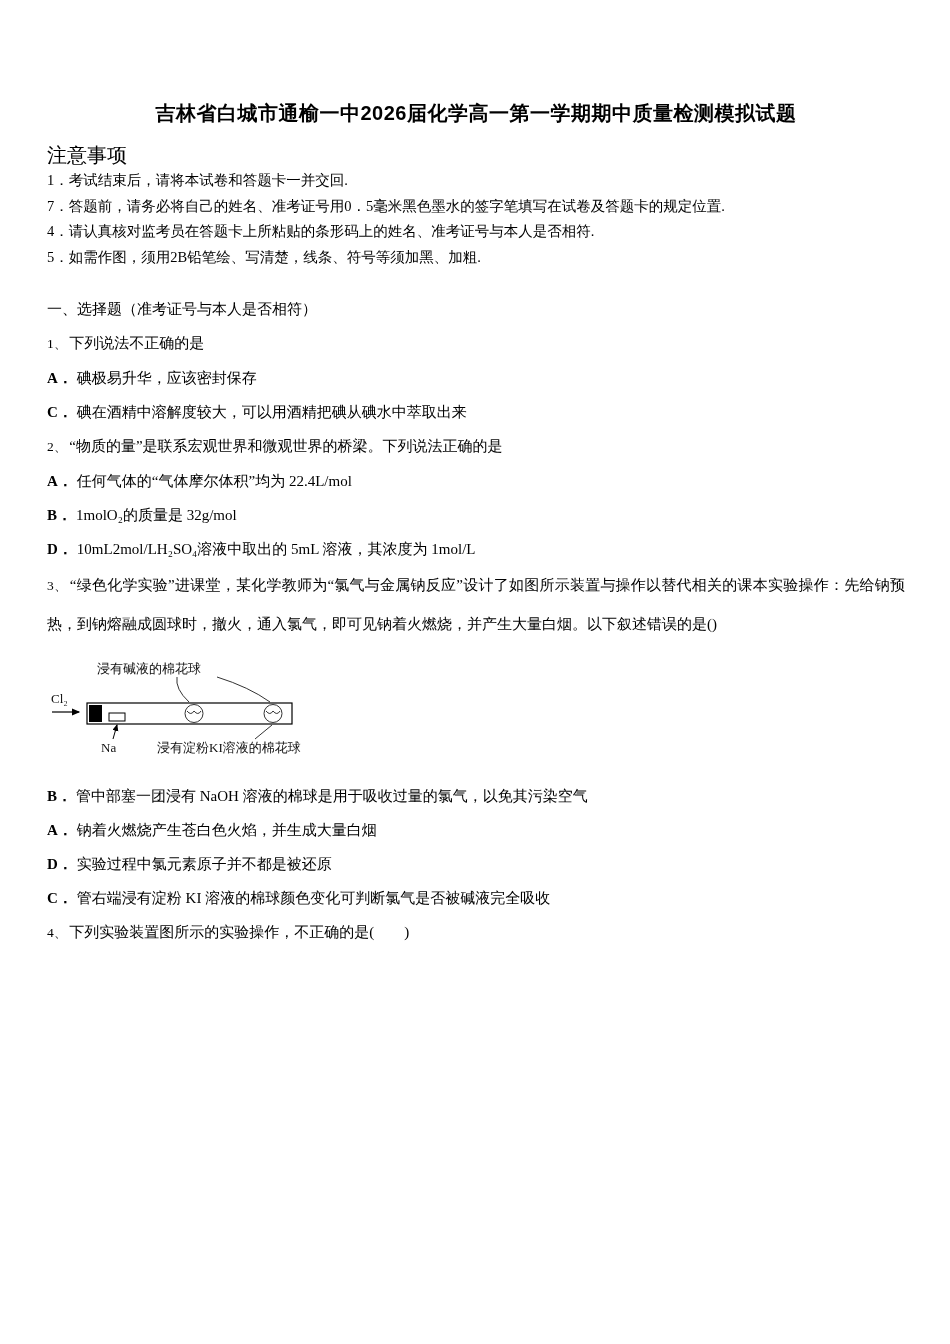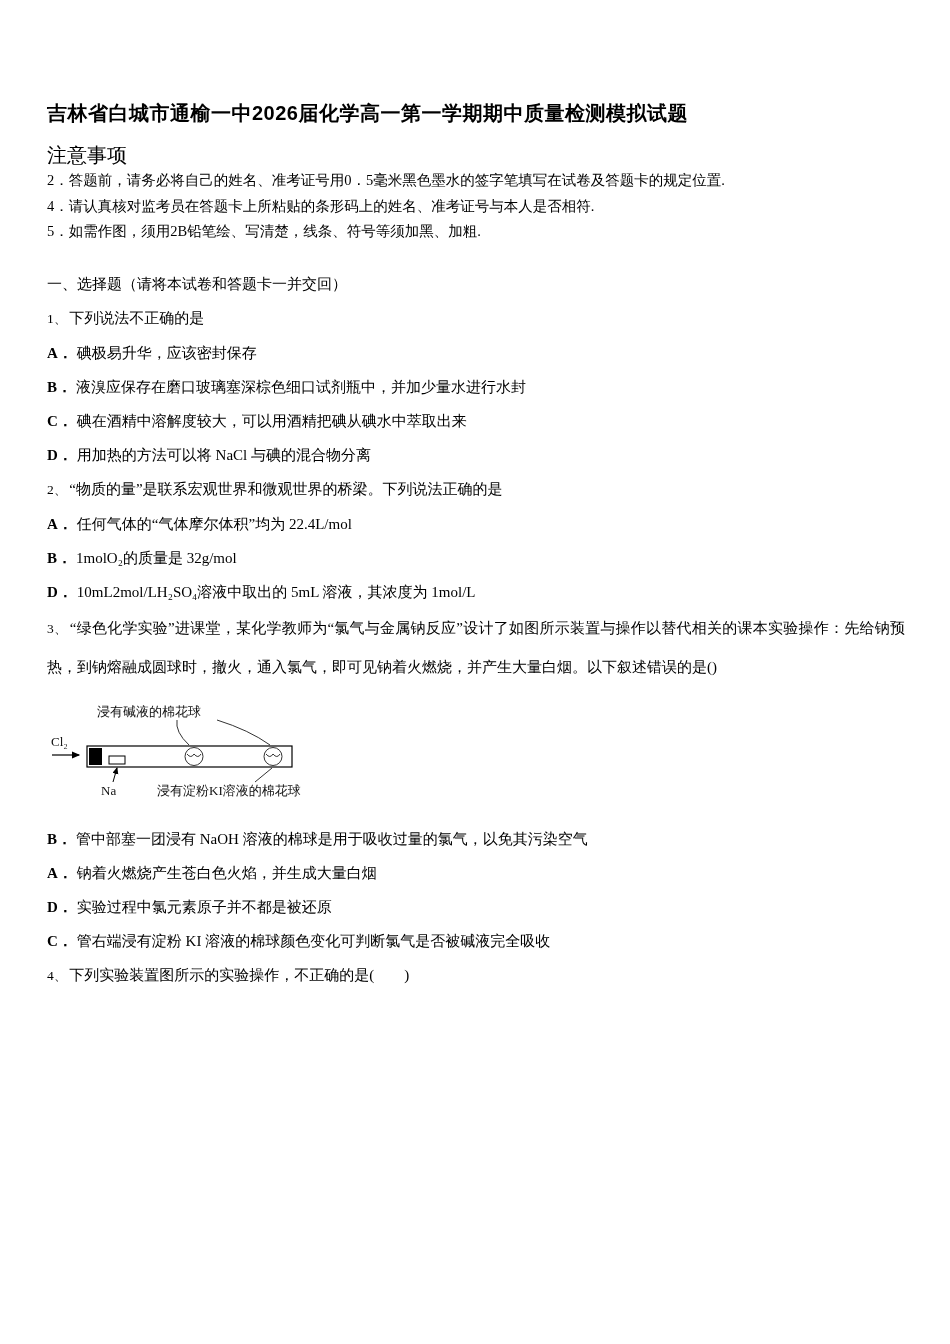--- a/index.html
+++ b/index.html
@@ -13,20 +13,21 @@
     height: 1344px;
     padding: 100px 45px 40px 47px;
     background: #fff;
     overflow: hidden;
     position: relative;
   }
   .title {
     font-family: "Liberation Sans", "DejaVu Sans", sans-serif;
     font-weight: 700;
     font-size: 20px;
+    text-align: center;
     margin: 0 0 16px 0;
     letter-spacing: 0.5px;
   }
   .notice-header {
     font-size: 20px;
     line-height: 25px;
   }
   .note {
     font-size: 14.5px;
     line-height: 25.5px;
@@ -65,33 +66,32 @@
 </style>
 </head>
 <body>
 
 <div class="page">
 
   <h1 class="title">吉林省白城市通榆一中2026届化学高一第一学期期中质量检测模拟试题</h1>
 
   <div class="notice">
     <div class="notice-header">注意事项</div>
-    <div class="note">2．答题前，请务必将自己的姓名、准考证号用0．5毫米黑色墨水的签字笔填写在试卷及答题卡的规定位置.</div>
+    <div class="note">1．考试结束后，请将本试卷和答题卡一并交回.</div>
+    <div class="note">7．答题前，请务必将自己的姓名、准考证号用0．5毫米黑色墨水的签字笔填写在试卷及答题卡的规定位置.</div>
     <div class="note">4．请认真核对监考员在答题卡上所粘贴的条形码上的姓名、准考证号与本人是否相符.</div>
     <div class="note">5．如需作图，须用2B铅笔绘、写清楚，线条、符号等须加黑、加粗.</div>
   </div>
 
-  <div class="section-header">一、选择题（请将本试卷和答题卡一并交回）</div>
+  <div class="section-header">一、选择题（准考证号与本人是否相符）</div>
 
   <div class="question">
     <div class="qline"><span class="qnum">1、</span><span>下列说法不正确的是</span></div>
     <div class="qline"><span class="opt-label">A．</span><span>碘极易升华，应该密封保存</span></div>
-    <div class="qline"><span class="opt-label">B．</span><span>液溴应保存在磨口玻璃塞深棕色细口试剂瓶中，并加少量水进行水封</span></div>
     <div class="qline"><span class="opt-label">C．</span><span>碘在酒精中溶解度较大，可以用酒精把碘从碘水中萃取出来</span></div>
-    <div class="qline"><span class="opt-label">D．</span><span>用加热的方法可以将 NaCl 与碘的混合物分离</span></div>
   </div>
 
   <div class="question">
     <div class="qline"><span class="qnum">2、</span><span>“物质的量”是联系宏观世界和微观世界的桥梁。下列说法正确的是</span></div>
     <div class="qline"><span class="opt-label">A．</span><span>任何气体的“气体摩尔体积”均为 22.4L/mol</span></div>
     <div class="qline"><span class="opt-label">B．</span><span>1molO₂的质量是 32g/mol</span></div>
     <div class="qline"><span class="opt-label">D．</span><span>10mL2mol/LH₂SO₄溶液中取出的 5mL 溶液，其浓度为 1mol/L</span></div>
   </div>
 
   <div class="question">

